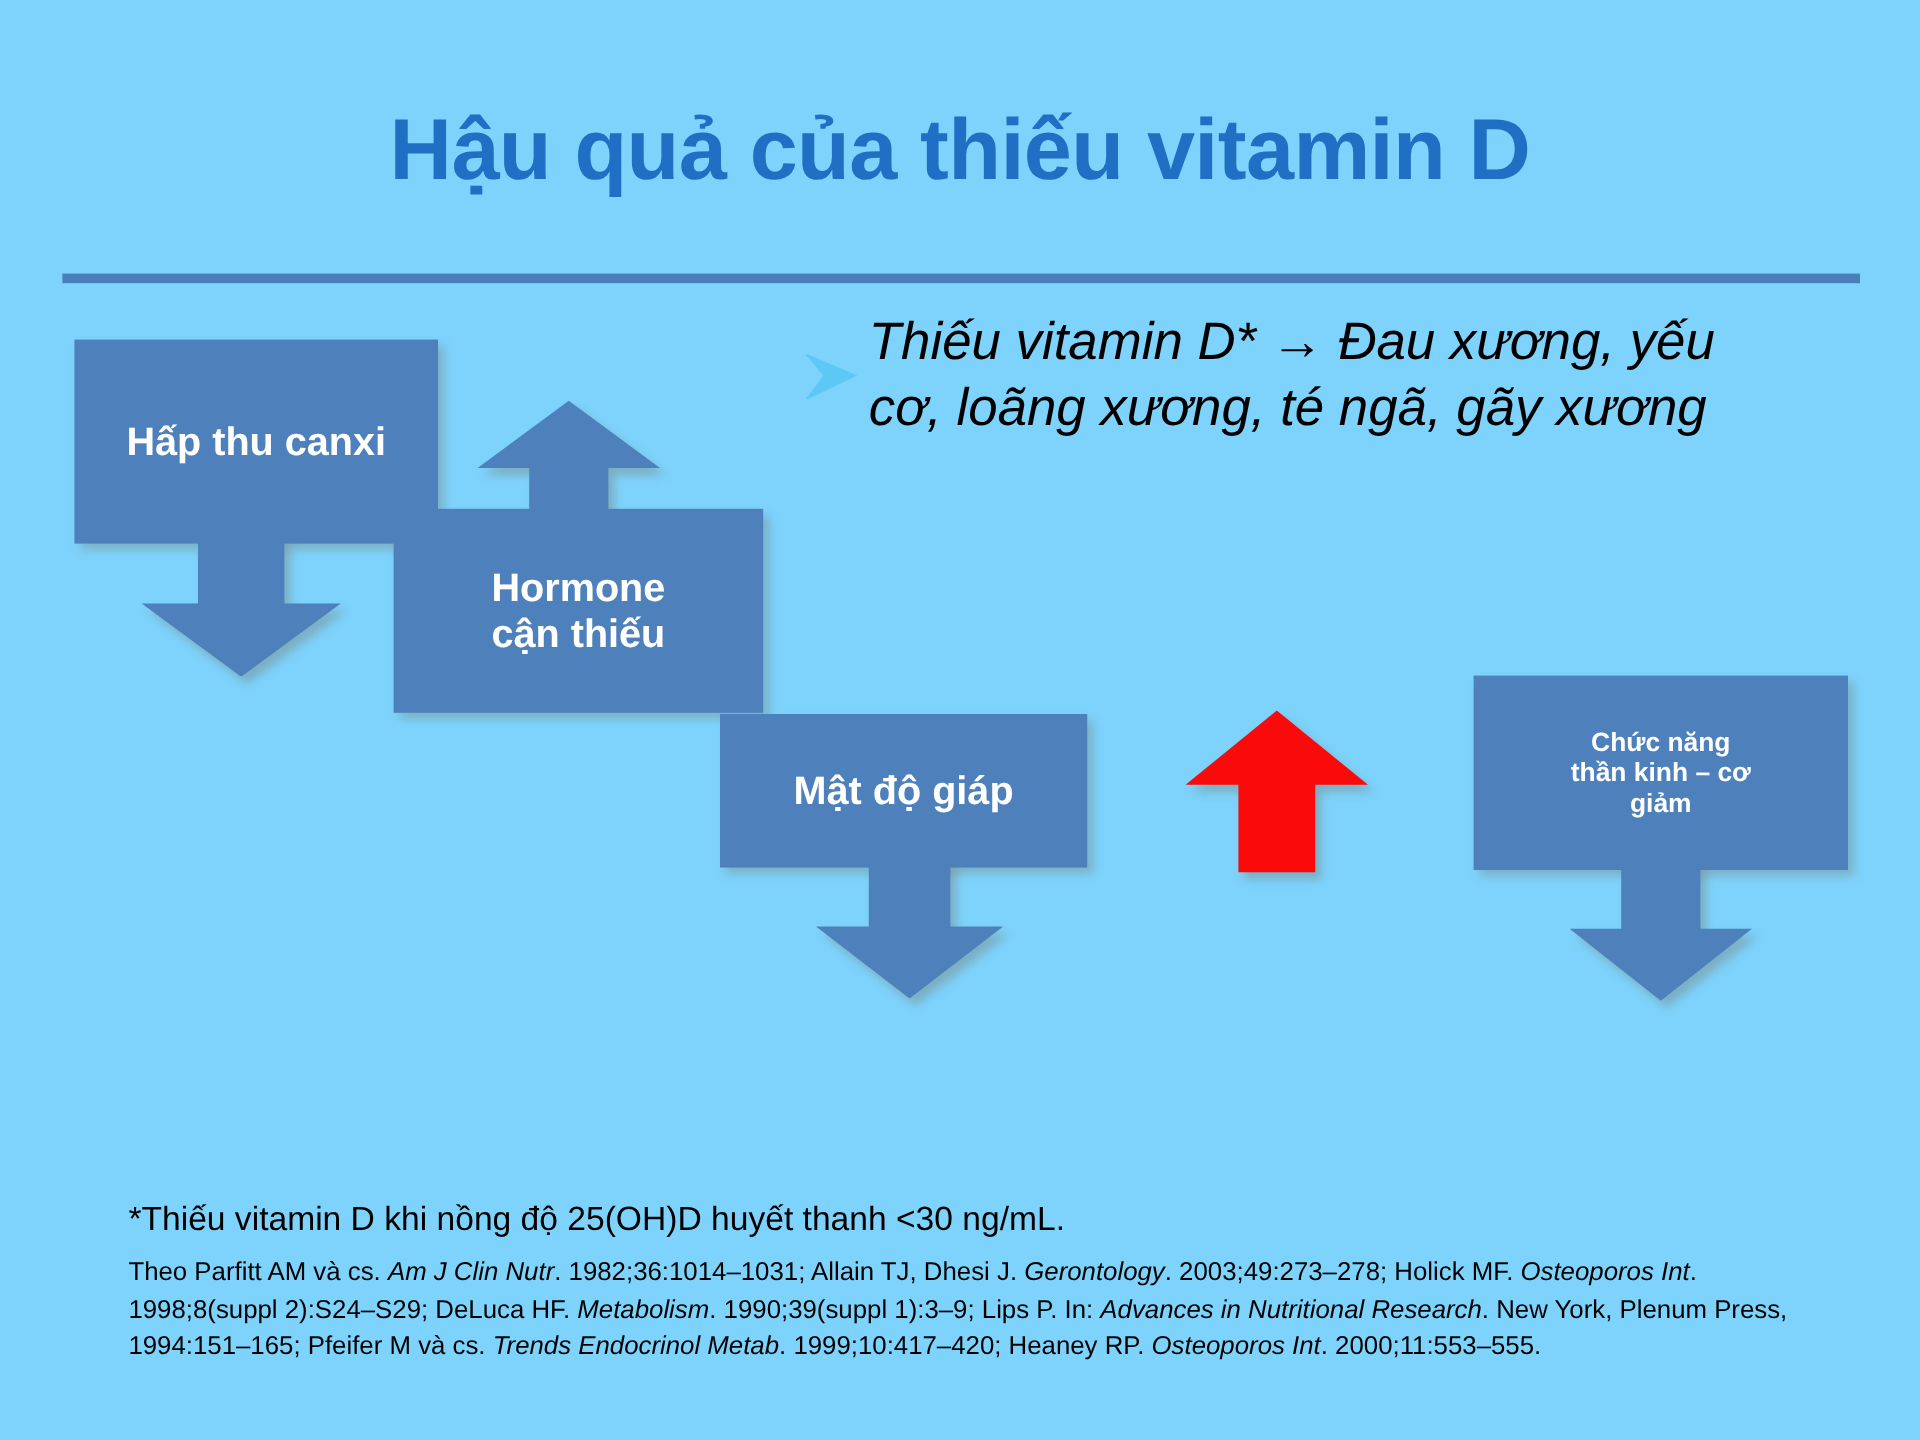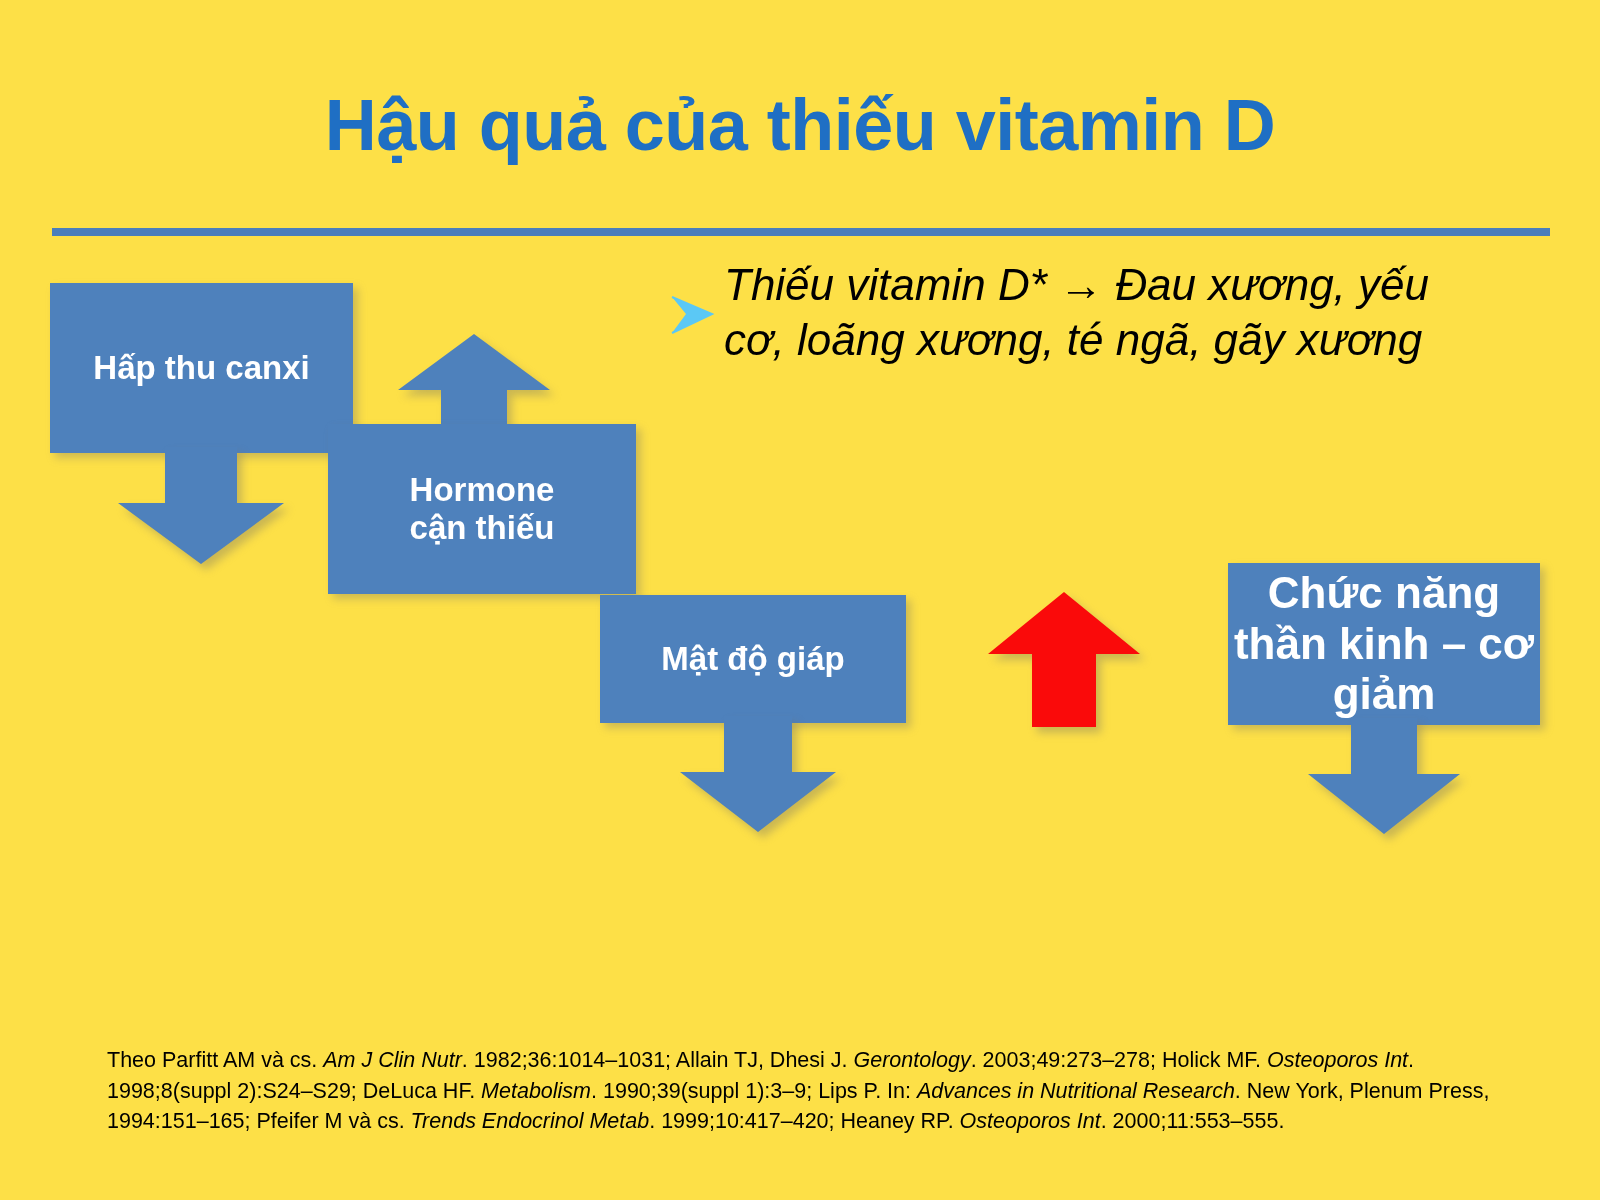--- a/index.html
+++ b/index.html
@@ -7,21 +7,21 @@
     padding: 0;
     background: #ffffff;
   }
   body {
     font-family: "Liberation Sans", sans-serif;
   }
   #slide {
     position: relative;
     width: 1600px;
     height: 1200px;
-    background: #fde047;
+    background: #7dd3fc;
     overflow: hidden;
   }
 
   
   #title {
     position: absolute;
     left: 0;
     top: 88px;
     width: 1600px;
     text-align: center;
@@ -81,24 +81,24 @@
   .blue { background: #4E81BC; }
   .red  { background: #FA0A0A; }
 
   .arrow {
     position: absolute;
     filter: drop-shadow(5px 6px 4px rgba(120,115,100,0.38));
   }
   .arrow svg { display: block; }
 
   
-  #box-calcium     { left: 50px;   top: 283px;  width: 303px; height: 170px; font-size: 33px; }
+  #box-calcium     { left: 62px;   top: 283px;  width: 303px; height: 170px; font-size: 33px; }
   #box-pth         { left: 328px;  top: 424px;  width: 308px; height: 170px; font-size: 33px; }
   #box-bmd         { left: 600px;  top: 595px;  width: 306px; height: 128px; font-size: 33px; }
-  #box-neuro       { left: 1228px; top: 563px;  width: 312px; height: 162px; font-size: 44px; }
+  #box-neuro       { left: 1228px; top: 563px;  width: 312px; height: 162px; font-size: 22px; }
   #box-risk        { left: 858px;  top: 703px;  width: 404px; height: 212px; font-size: 46px; }
 
   #arrow-calcium   { left: 118px;  top: 447px;  width: 166px; height: 117px; }
   #arrow-pth       { left: 398px;  top: 334px;  width: 152px; height: 112px; }
   #arrow-bmd       { left: 680px;  top: 716px;  width: 156px; height: 116px; }
   #arrow-neuro     { left: 1308px; top: 718px;  width: 152px; height: 116px; }
   #arrow-risk      { left: 988px;  top: 592px;  width: 152px; height: 135px; }
 
   
   #footnote {
@@ -176,18 +176,19 @@
       <path d="M43 0 L109 0 L109 56 L152 56 L76 116 L0 56 L43 56 Z" fill="#4E81BC"></path>
     </svg>
   </div>
 
   <div class="arrow" id="arrow-risk">
     <svg width="152" height="135" viewBox="0 0 152 135">
       <path d="M76 0 L152 62 L108 62 L108 135 L44 135 L44 62 L0 62 Z" fill="#FA0A0A"></path>
     </svg>
   </div>
 
+  <div id="footnote">*Thiếu vitamin D khi nồng độ 25(OH)D huyết thanh &lt;30 ng/mL.</div>
 
   <div id="references">
     <span>Theo Parfitt AM và cs. </span><i>Am J Clin Nutr</i><span>. 1982;36:1014–1031; Allain TJ, Dhesi J. </span><i>Gerontology</i><span>. 2003;49:273–278; Holick MF. </span><i>Osteoporos Int</i><span>. 1998;8(suppl 2):S24–S29; DeLuca HF. </span><i>Metabolism</i><span>. 1990;39(suppl 1):3–9; Lips P. In: </span><i>Advances in Nutritional Research</i><span>. New York, Plenum Press, 1994:151–165; Pfeifer M và cs. </span><i>Trends Endocrinol Metab</i><span>. 1999;10:417–420; Heaney RP. </span><i>Osteoporos Int</i><span>. 2000;11:553–555.</span>
   </div>
 
 </div>
 
 </body></html>

